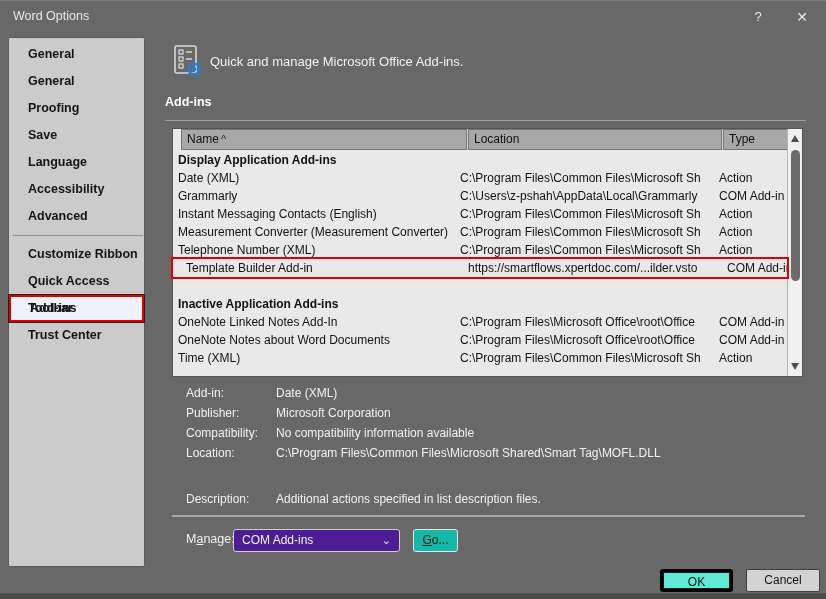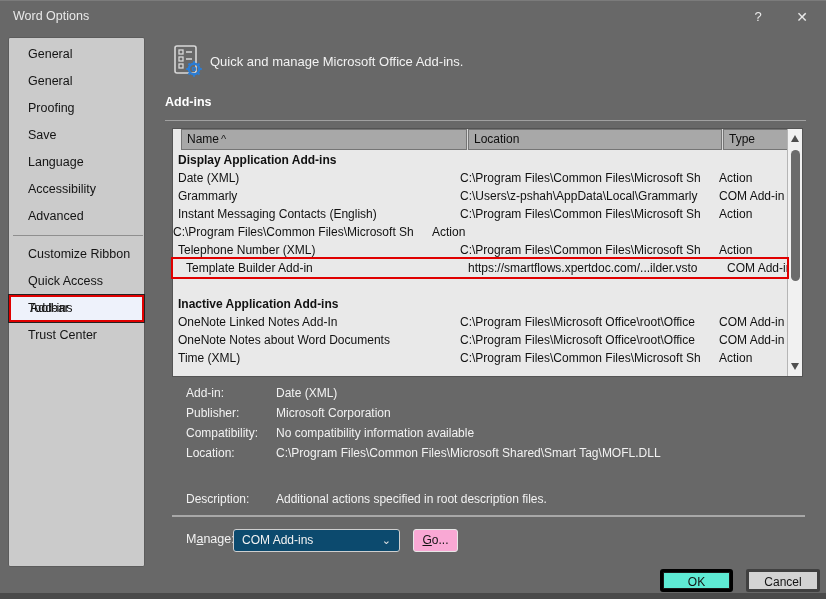--- a/index.html
+++ b/index.html
@@ -17,21 +17,21 @@
   
   .titlebar { position:absolute; top:0; left:0; right:0; height:32px; }
   .title { position:absolute; left:13px; top:8px; font-size:12.5px; color:#e9e9e9;text-align:center; }
   .tb-btn { position:absolute; top:4px; width:24px; height:24px; text-align:center;
             line-height:24px; color:#e9e9e9; font-size:13px; cursor:default; }
   .help { right:56px; }
   .close { right:12px; font-size:14px; }
 
   
   .sidebar { position:absolute; left:8px; top:36px; width:137px; height:530px;
-             background:#cbcbcb; border:1px solid #5c5c5c; border-radius:2px; padding-top:3px; }
+             background:#cbcbcb; border:1px solid #5c5c5c; border-radius:2px; padding-top:3px;font-weight:bold; }
   .side-item { height:27px; line-height:27px; padding-left:19px; font-size:12.5px; color:#141414; }
   .side-divider { border-top:1px solid #8f8f8f; margin:5px 1px 5px 4px; }
   .side-item.selected { background:#eef2fb; border:2px solid #e00000; outline:1px solid #222;
                         line-height:23px; height:27px; }
 
   
   .addins-icon { position:absolute; left:172px; top:43px; }
   .intro-text { position:absolute; left:210px; top:53px; font-size:13px; color:#f2f2f2; }
   .section-title { position:absolute; left:165px; top:94px; font-size:12.5px; font-weight:bold; color:#fff; }
   .hr1 { position:absolute; left:165px; top:119px; width:641px; border-top:1px solid #a0a0a0; }
@@ -65,34 +65,34 @@
   
   .details { position:absolute; left:186px; top:382px; width:600px; }
   .d-row { display:flex; font-size:12px; color:#f2f2f2; height:20px; line-height:20px; }
   .d-row .d-label { width:90px; }
   .d-row.desc { margin-top:26px; }
 
   
   .manage-label { position:absolute; left:186px; top:531px; font-size:12.5px; color:#f2f2f2; }
   .u { text-decoration:underline; }
   .manage-dropdown { position:absolute; left:233px; top:528px; width:167px; height:23px;
-                     background:#0c4a6e; border:1px solid #cfcfcf; border-radius:3px;
+                     background:#4c1d95; border:1px solid #cfcfcf; border-radius:3px;
                      font-size:12px; color:#f2f2f2; line-height:21px; padding-left:8px; }
   .dd-chevron { position:absolute; right:8px; top:0; font-size:11px; color:#e5e5e5; }
   .go-button { position:absolute; left:413px; top:528px; width:45px; height:23px;
-               background:#f9a8d4; border:1px solid #e6e6e6; border-radius:3px;
+               background:#14b8a6; border:1px solid #e6e6e6; border-radius:3px;
                color:#141414; font-size:12px; text-align:center; line-height:21px; }
 
   
   .ok-button { position:absolute; left:660px; top:568px; width:73px; height:23px;
                background:#5eead4; border:3px solid #000000; border-radius:3px;
                box-shadow:inset 0 0 0 1px #191919;
                color:#141414; font-size:12px; text-align:center; line-height:21px; }
   .cancel-button { position:absolute; left:746px; top:568px; width:74px; height:23px;
-               background:#d3d3d3; border:3px solid #404040; border-radius:2px;
+               background:#d3d3d3; border:1px solid #404040; border-radius:2px;
                color:#141414; font-size:12px; text-align:center; line-height:21px; }
   .bottom-edge { position:absolute; left:0; right:0; bottom:0; height:6px; background:#4a4a4a; }
 </style>
 </head>
 <body>
 
 <div class="window">
 
   <div class="titlebar">
     <div class="title">Word Options</div>
@@ -163,20 +163,21 @@
         <div class="c name">Grammarly</div>
         <div class="c loc">C:\Users\z-pshah\AppData\Local\Grammarly</div>
         <div class="c typ">COM Add-in</div>
       </div>
       <div class="trow">
         <div class="c name">Instant Messaging Contacts (English)</div>
         <div class="c loc">C:\Program Files\Common Files\Microsoft Sh</div>
         <div class="c typ">Action</div>
       </div>
       <div class="trow">
+        <div class="c name">Measurement Converter (Measurement Converter)</div>
         <div class="c loc">C:\Program Files\Common Files\Microsoft Sh</div>
         <div class="c typ">Action</div>
       </div>
       <div class="trow">
         <div class="c name">Telephone Number (XML)</div>
         <div class="c loc">C:\Program Files\Common Files\Microsoft Sh</div>
         <div class="c typ">Action</div>
       </div>
       <div class="trow hl">
         <div class="c name">Template Builder Add-in</div>
@@ -222,21 +223,21 @@
     <div class="d-row">
       <div class="d-label">Compatibility:</div>
       <div class="d-value">No compatibility information available</div>
     </div>
     <div class="d-row">
       <div class="d-label">Location:</div>
       <div class="d-value">C:\Program Files\Common Files\Microsoft Shared\Smart Tag\MOFL.DLL</div>
     </div>
     <div class="d-row desc">
       <div class="d-label">Description:</div>
-      <div class="d-value">Additional actions specified in root description files.</div>
+      <div class="d-value">Additional actions specified in list description files.</div>
     </div>
   </div>
 
   <div class="hr2"></div>
 
   <div class="manage-label"><span>M</span><span class="u">a</span><span>nage:</span></div>
   <div class="manage-dropdown">
     <span>COM Add-ins</span>
     <span class="dd-chevron">⌄</span>
   </div>

